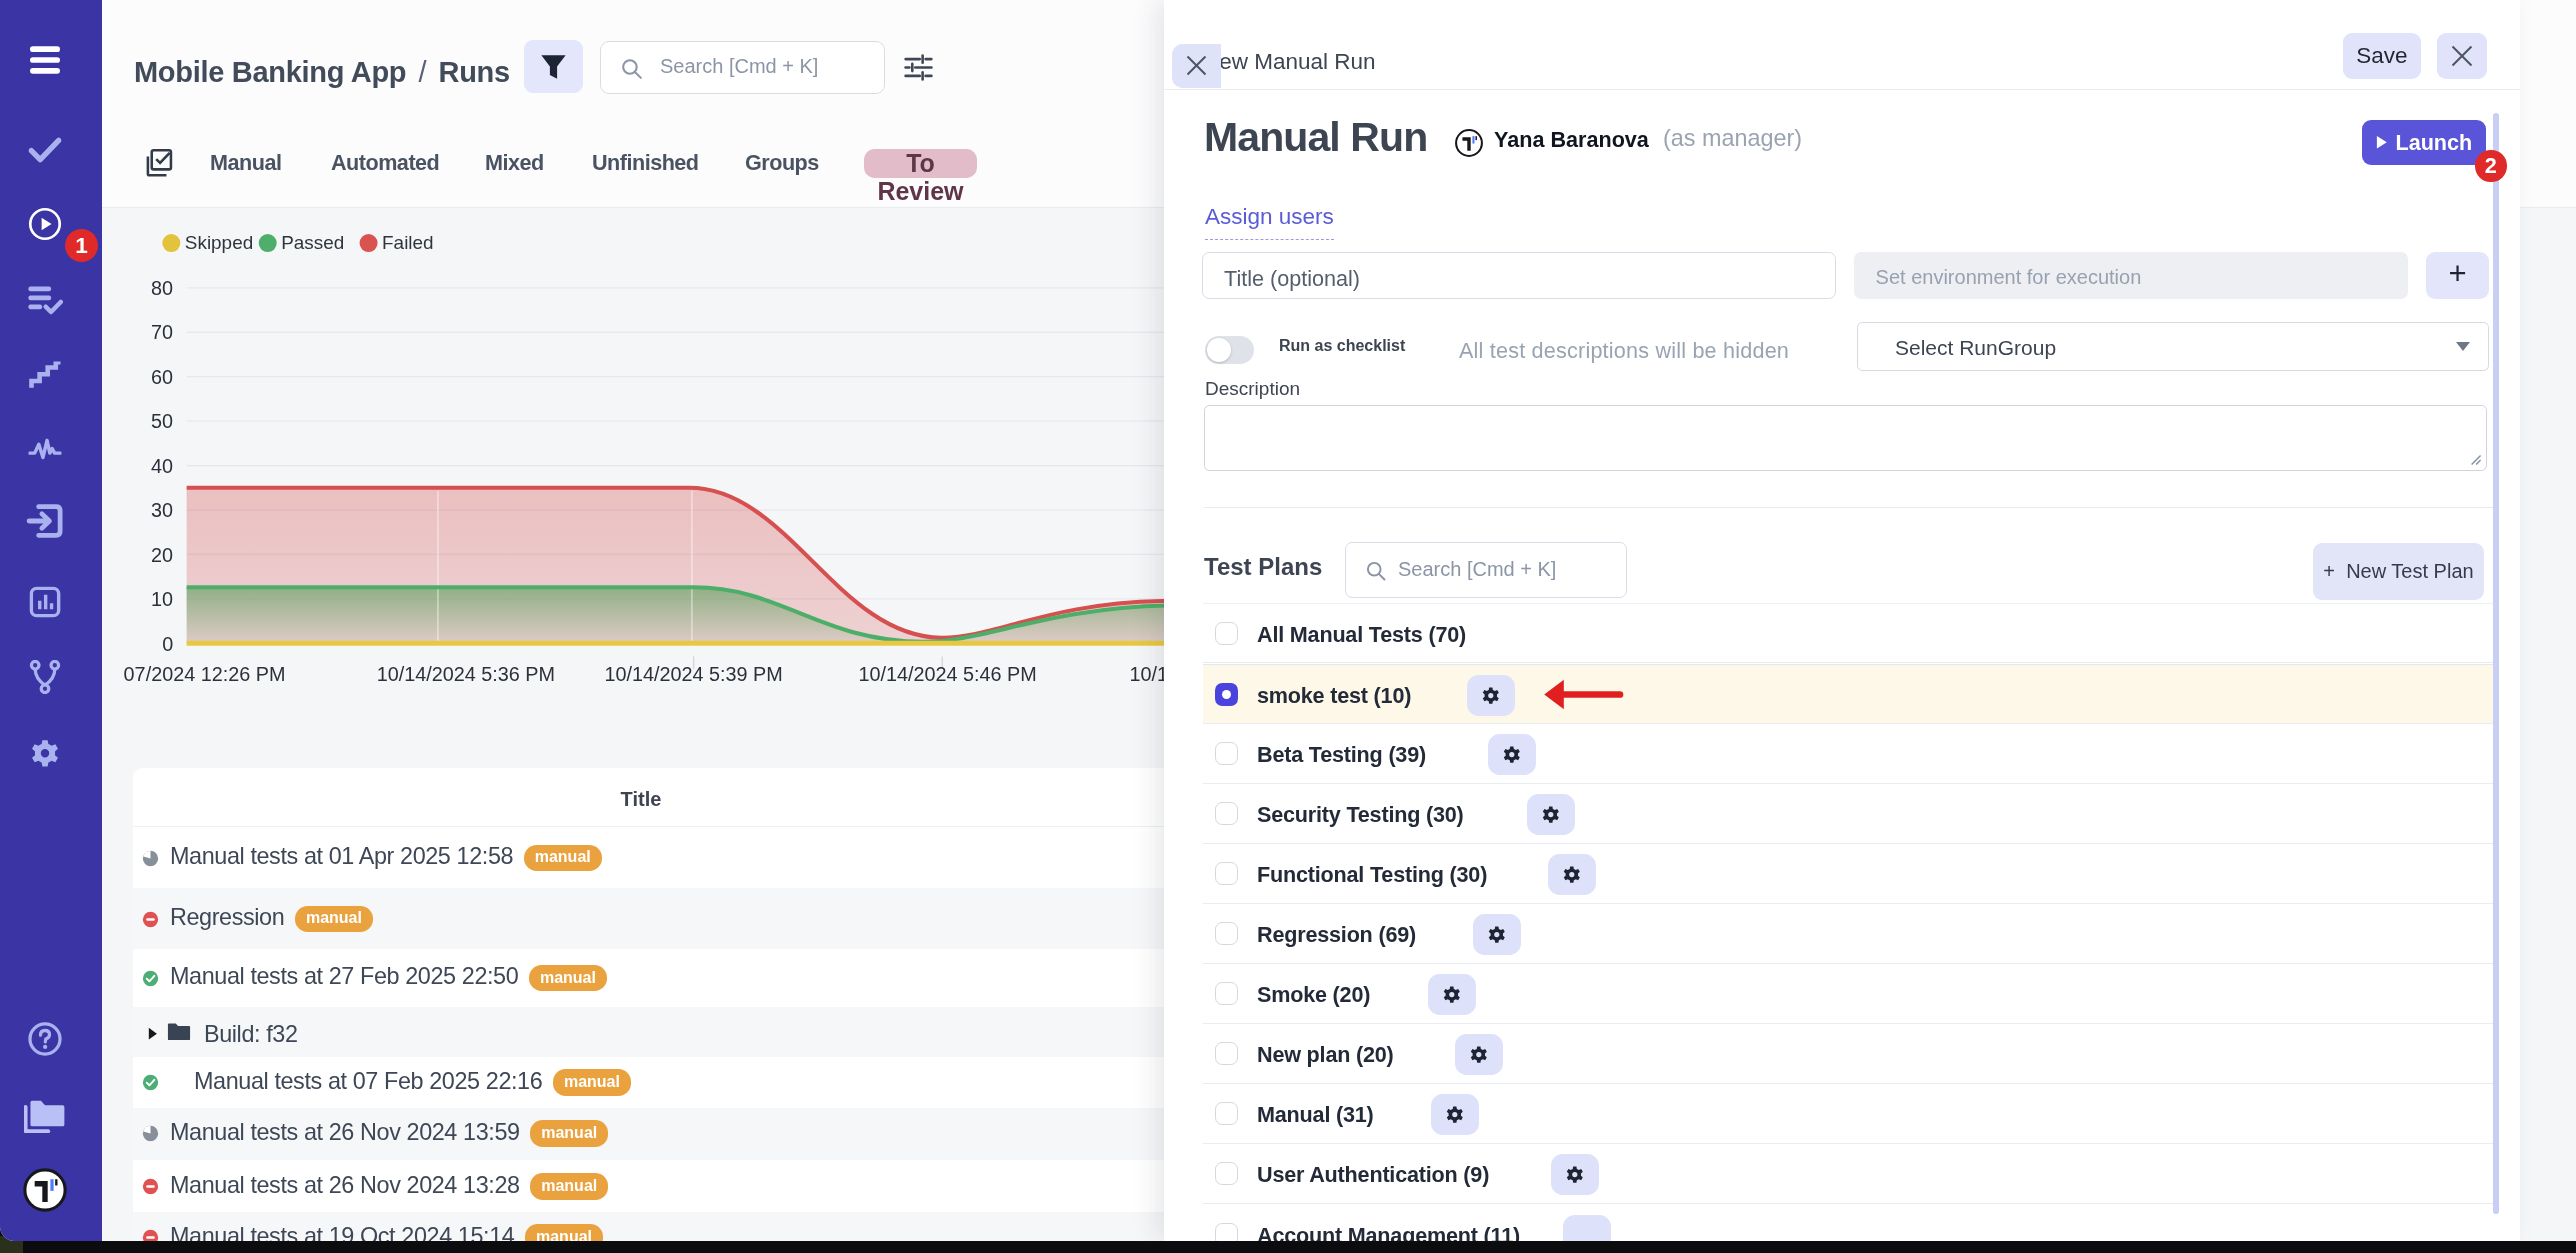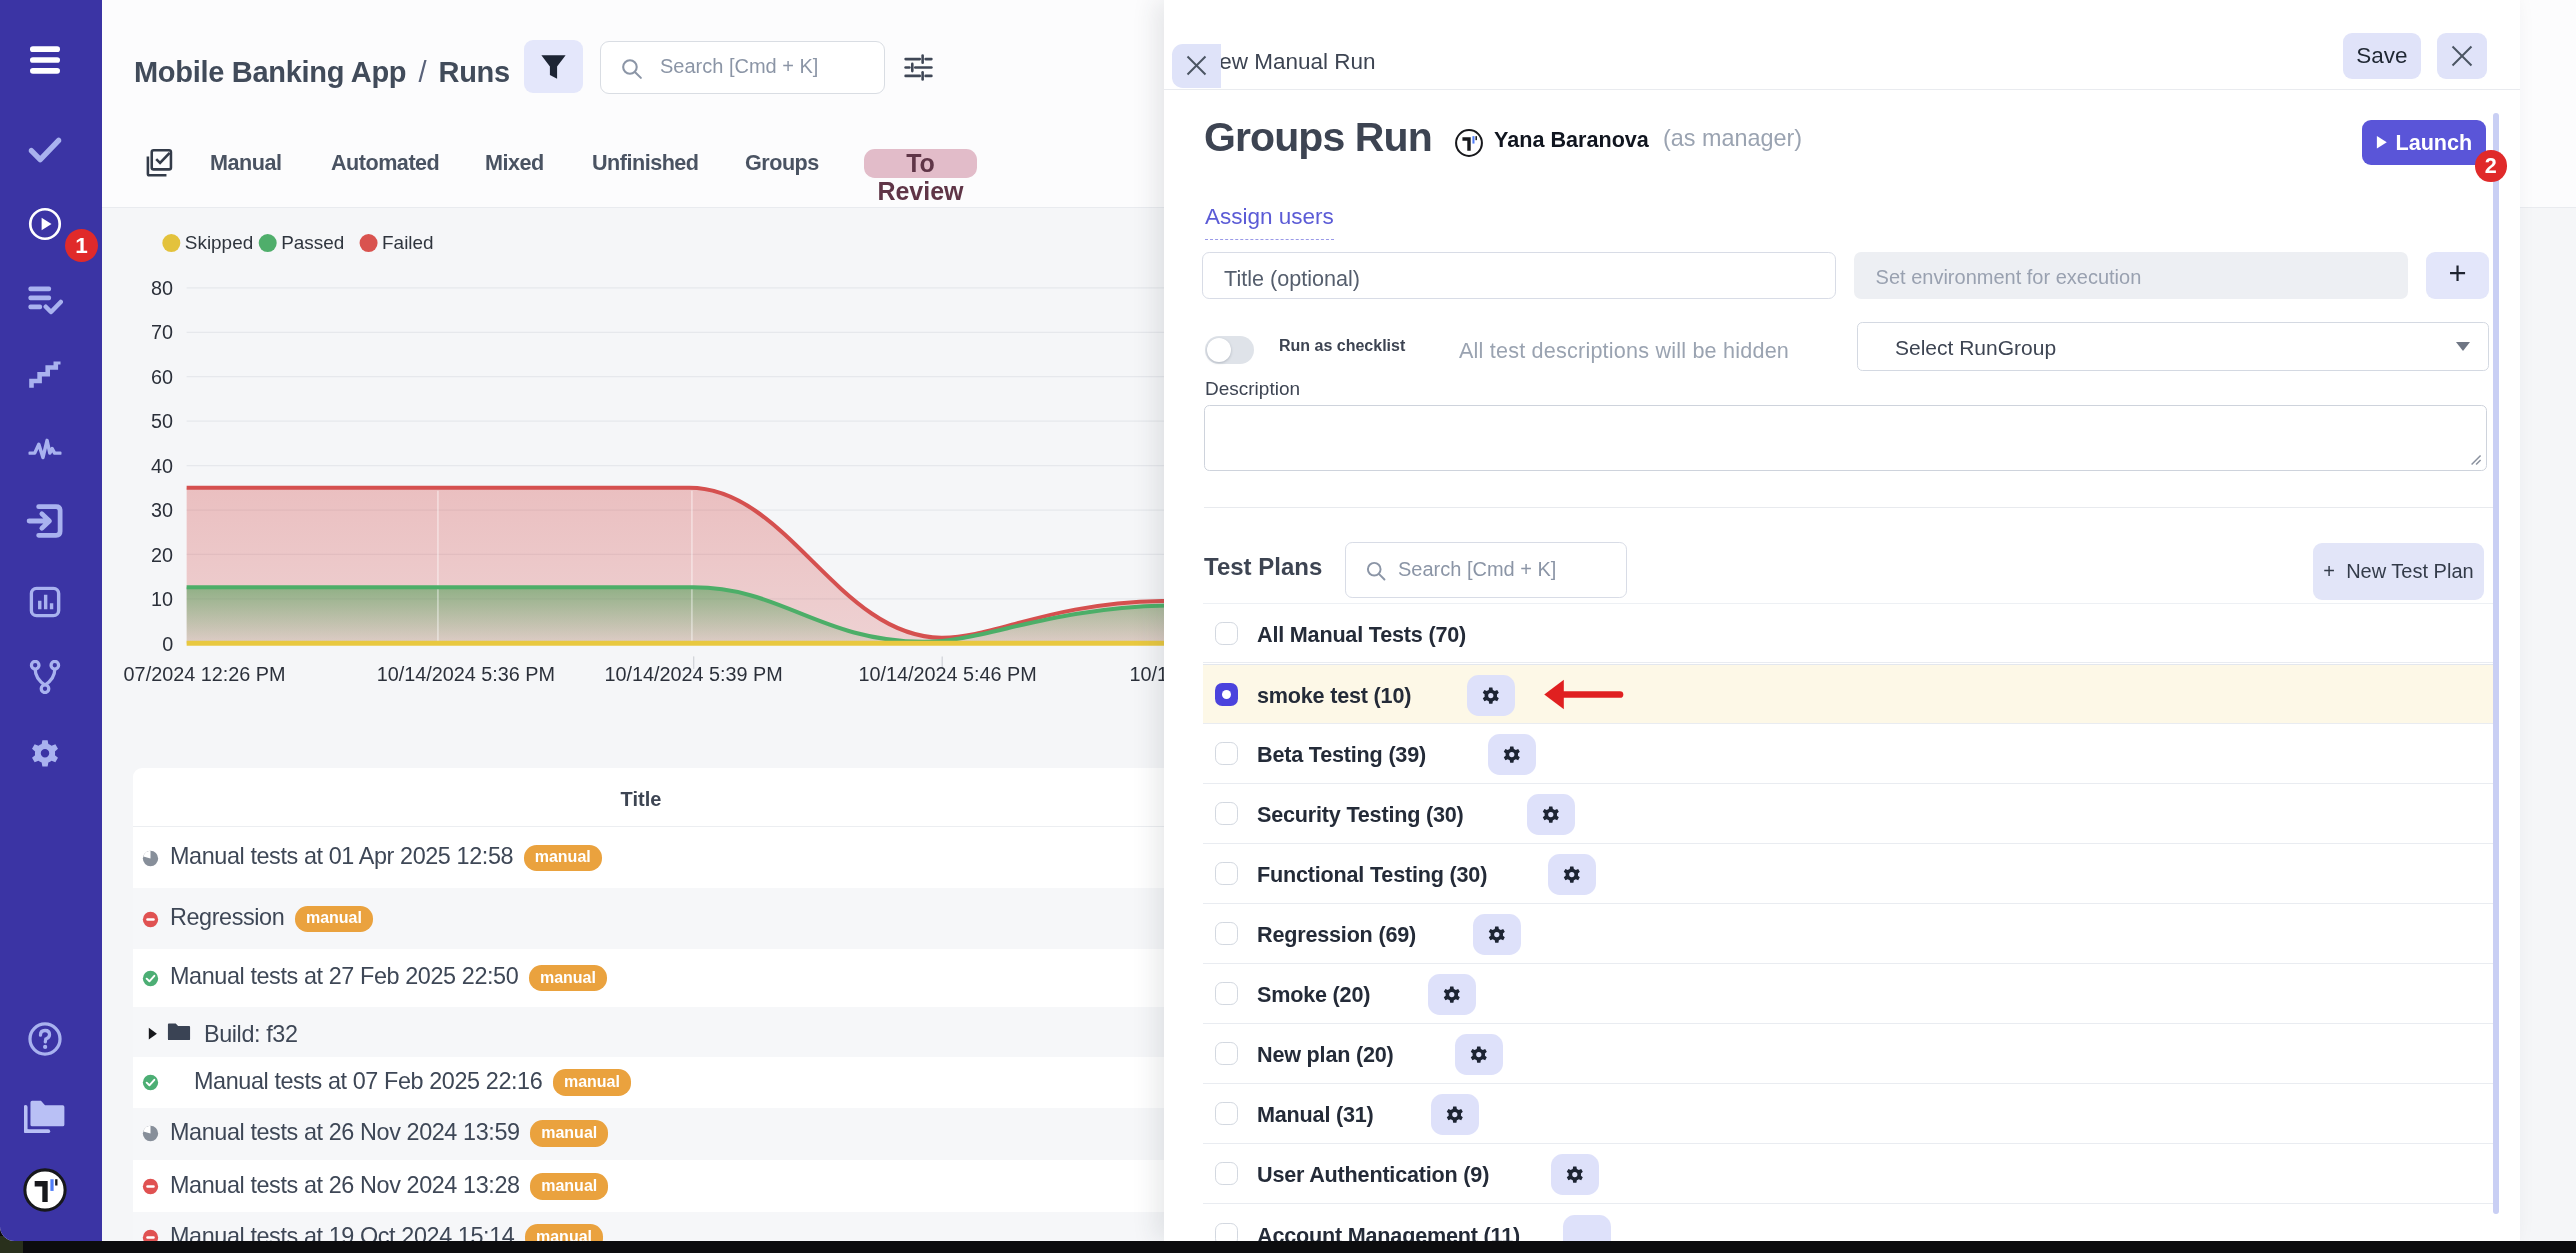--- a/index.html
+++ b/index.html
@@ -320,21 +320,21 @@
       <div style="position:absolute;left:4.5px;top:5.4px;width:1.4px;height:32px;background:#fdfdfe;"></div>
     </div>
   <div id="drawer">
     <div id="dhead">
       <span id="dtitle">New Manual Run</span>
       <div id="savebtn">Save</div>
       <div id="xbtn"><svg width="50" height="46" viewBox="0 0 55 51">
             <path class="xg" d="M17 15 L38 36 M38 15 L17 36"></path>
           </svg></div>
     </div>
-    <div id="mr-title">Groups Run</div>
+    <div id="mr-title">Manual Run</div>
     <div id="avatar"><svg width="28" height="28" viewBox="0 0 49 49">
       <circle cx="24.5" cy="24.5" r="22.6" fill="#fff" stroke="#17181c" stroke-width="3.6"></circle>
       <path d="M13 14.5 L27.5 14.5 L27.5 38 L21.5 38 L21.5 20.5 L13 20.5 Z" fill="#17181c"></path>
       <rect x="30.5" y="12.5" width="3.6" height="13" fill="#4f7df9"></rect>
       <rect x="35.8" y="12.5" width="2.6" height="7" fill="#17181c"></rect>
     </svg></div>
     <div id="uname">Yana Baranova</div>
     <div id="umgr">(as manager)</div>
     <div id="launch">
         <svg width="11.7" height="14.4" viewBox="0 0 13 16">

